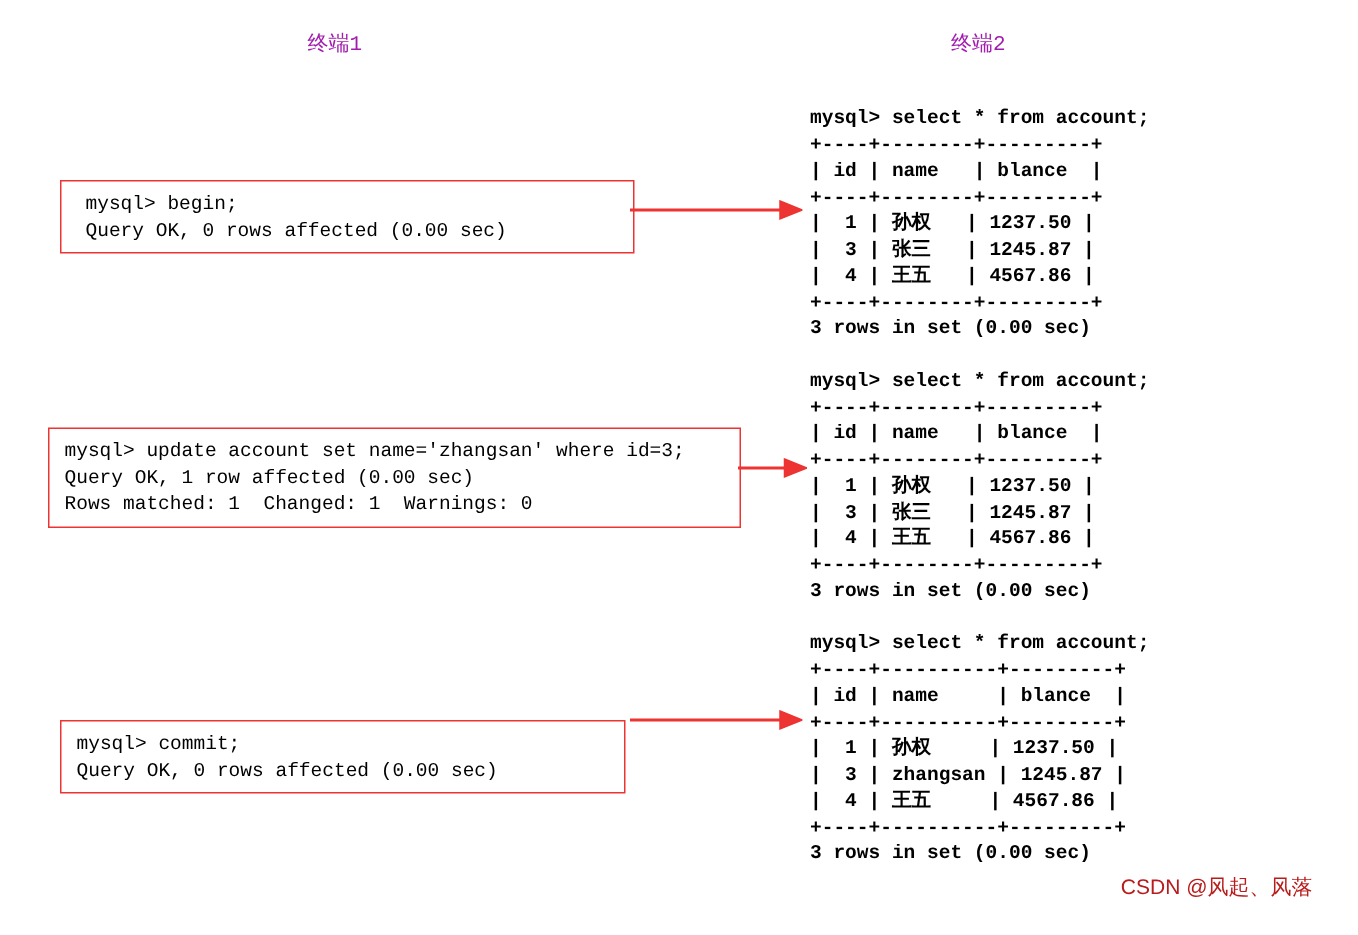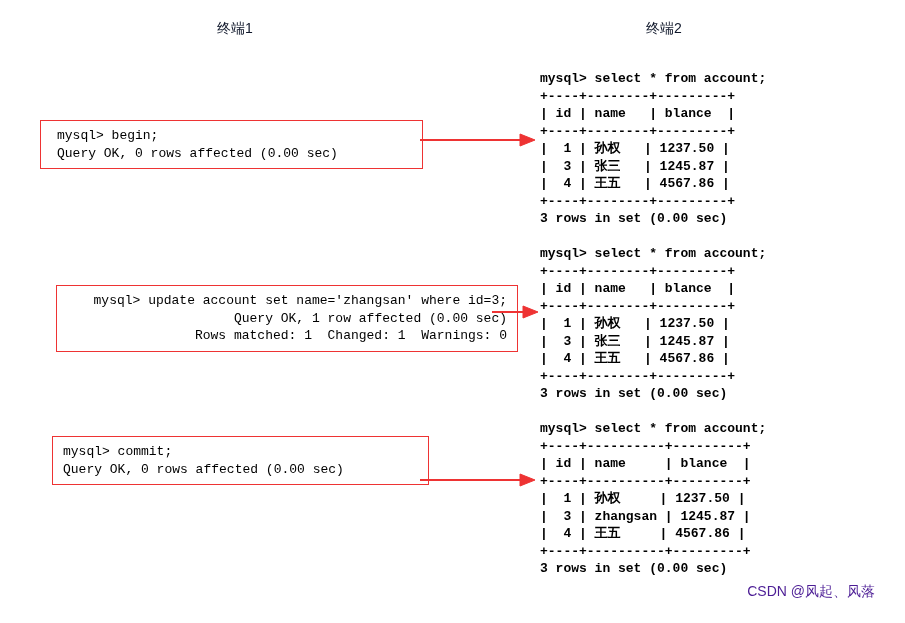--- a/index.html
+++ b/index.html
@@ -14,24 +14,23 @@
     box-sizing: border-box;
   }
   .page {
     position: relative;
     width: 865px;
     height: 583px;
   }
   .header {
     position: absolute;
     top: 0;
-    font-family: Liberation Sans, sans-serif;
-    color: #0f172a;
+    font-family: Liberation Mono, monospace;
+    color: #a21caf;
     font-size: 14px;
-    margin-left: 12px;
   }
   .term-box {
     position: absolute;
     border: 1px solid #e33;
     padding: 6px 10px;
     white-space: pre;
     line-height: 1.35;
     background: #fff;
   }
   .term-output {
@@ -42,21 +41,21 @@
   }
   .arrow {
     position: absolute;
     stroke: #e33;
     fill: #e33;
   }
   .watermark {
     position: absolute;
     right: 10px;
     bottom: 2px;
-    color: #4c1d95;
+    color: #b91c1c;
     font-family: sans-serif;
     font-size: 14px;
   }
 </style>
 </head>
 <body>
 
 <div class="page">
 
   <div class="header" style="left:185px;">终端1</div>
@@ -67,34 +66,34 @@
   <div class="term-output" style="top:50px; left:520px;">mysql&gt; select * from account;
 +----+--------+---------+
 | id | name   | blance  |
 +----+--------+---------+
 |  1 | 孙权   | 1237.50 |
 |  3 | 张三   | 1245.87 |
 |  4 | 王五   | 4567.86 |
 +----+--------+---------+
 3 rows in set (0.00 sec)</div>
 
-  <div class="term-box" style="top:265px; left:36px; width:440px;text-align:right;">mysql&gt; update account set name='zhangsan' where id=3;
+  <div class="term-box" style="top:265px; left:12px; width:440px;">mysql&gt; update account set name='zhangsan' where id=3;
 Query OK, 1 row affected (0.00 sec)
 Rows matched: 1  Changed: 1  Warnings: 0</div>
   <div class="term-output" style="top:225px; left:520px;">mysql&gt; select * from account;
 +----+--------+---------+
 | id | name   | blance  |
 +----+--------+---------+
 |  1 | 孙权   | 1237.50 |
 |  3 | 张三   | 1245.87 |
 |  4 | 王五   | 4567.86 |
 +----+--------+---------+
 3 rows in set (0.00 sec)</div>
 
-  <div class="term-box" style="top:416px; left:20px; width:355px;margin-left:12px;">mysql&gt; commit;
+  <div class="term-box" style="top:460px; left:20px; width:355px;">mysql&gt; commit;
 Query OK, 0 rows affected (0.00 sec)</div>
   <div class="term-output" style="top:400px; left:520px;">mysql&gt; select * from account;
 +----+----------+---------+
 | id | name     | blance  |
 +----+----------+---------+
 |  1 | 孙权     | 1237.50 |
 |  3 | zhangsan | 1245.87 |
 |  4 | 王五     | 4567.86 |
 +----+----------+---------+
 3 rows in set (0.00 sec)</div>

